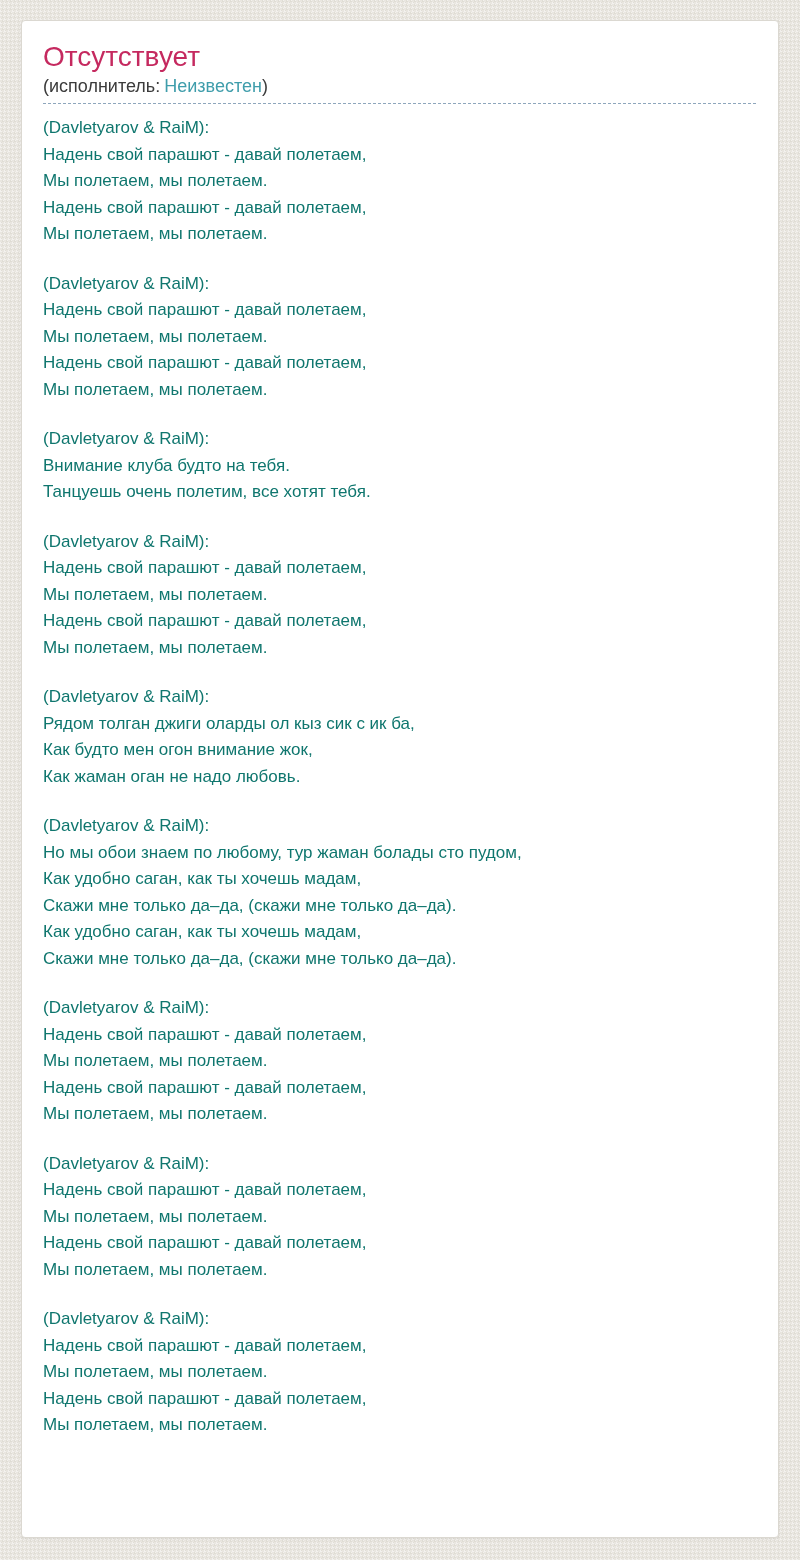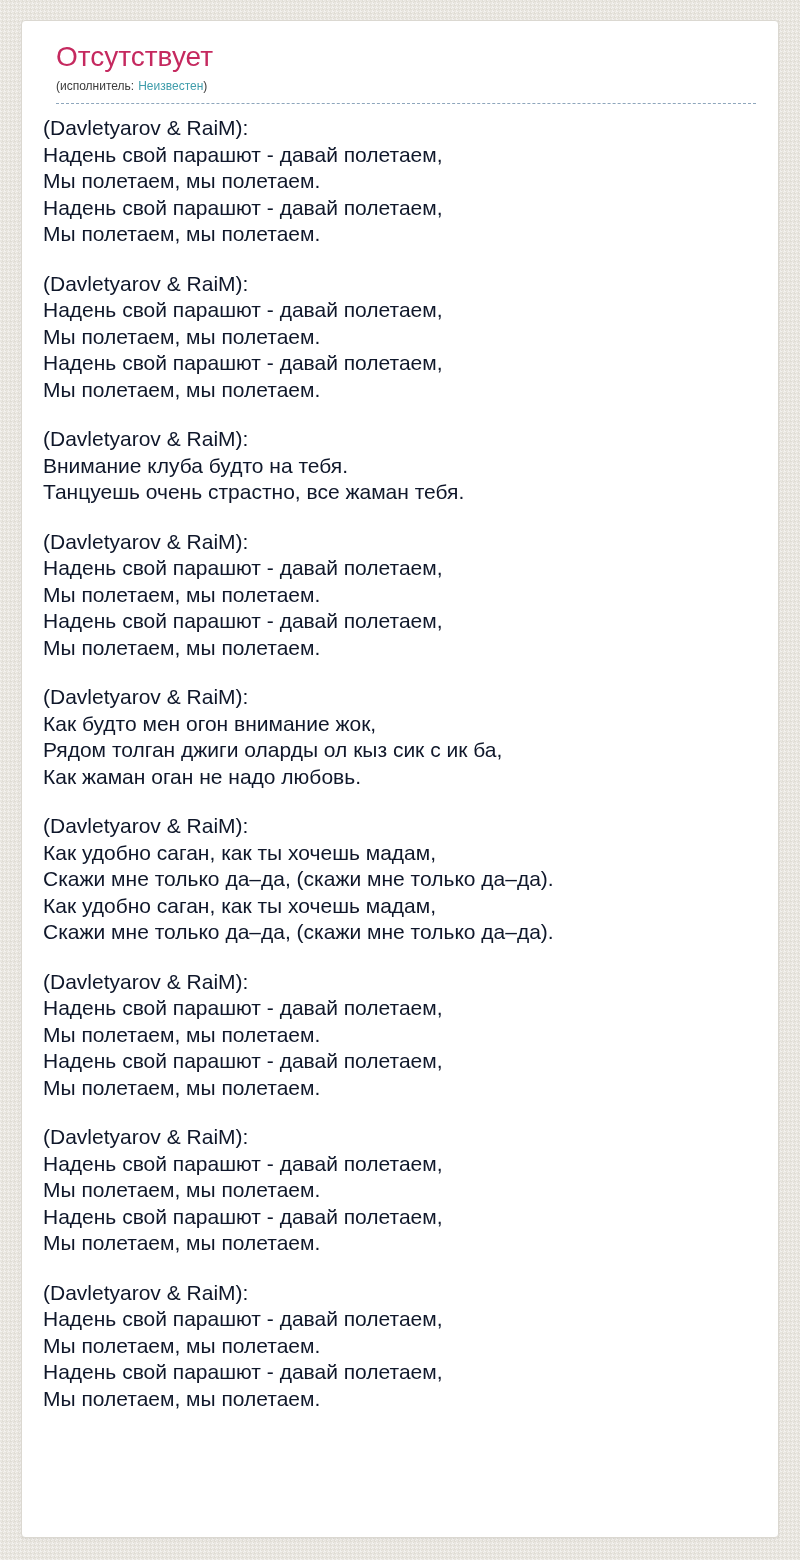--- a/index.html
+++ b/index.html
@@ -23,43 +23,42 @@
     background: #ffffff;
     border: 1px solid #dbd8d1;
     border-radius: 4px;
     box-shadow: 0 1px 3px rgba(0,0,0,0.07);
     padding: 20px 22px 30px 21px;
   }
   .song-header {
     border-bottom: 1px dashed #8ea6bc;
     padding-bottom: 7px;
     margin-bottom: 11px;
-    margin-left: 13px;
   }
   .song-title {
     font-size: 28px;
     font-weight: 400;
     color: #c5295f;
     line-height: 32px;
     margin-bottom: 3px;
   }
   .artist-line {
-    font-size: 12px;
+    font-size: 18px;
     color: #3b3b3b;
     line-height: 20px;
   }
   .artist-link {
     color: #3f9dab;
     text-decoration: none;
     margin-left: 4px;
     cursor: pointer;
   }
   .lyrics {
-    font-size: 21px;
-    color: #0f172a;
+    font-size: 17px;
+    color: #0f766e;
     line-height: 26.5px;
   }
   .verse { margin-bottom: 23px; }
   .verse:last-child { margin-bottom: 0; }
   .line { display: block; }
 </style>
 </head>
 <body>
 
 <div class="card">
@@ -78,37 +77,38 @@
       <p class="verse">
         <span class="line">(Davletyarov &amp; RaiM):</span>
         <span class="line">Надень свой парашют - давай полетаем,</span>
         <span class="line">Мы полетаем, мы полетаем.</span>
         <span class="line">Надень свой парашют - давай полетаем,</span>
         <span class="line">Мы полетаем, мы полетаем.</span>
       </p>
       <p class="verse">
         <span class="line">(Davletyarov &amp; RaiM):</span>
         <span class="line">Внимание клуба будто на тебя.</span>
-        <span class="line">Танцуешь очень страстно, все жаман тебя.</span>
+        <span class="line">Танцуешь очень полетим, все хотят тебя.</span>
       </p>
       <p class="verse">
         <span class="line">(Davletyarov &amp; RaiM):</span>
         <span class="line">Надень свой парашют - давай полетаем,</span>
         <span class="line">Мы полетаем, мы полетаем.</span>
         <span class="line">Надень свой парашют - давай полетаем,</span>
         <span class="line">Мы полетаем, мы полетаем.</span>
       </p>
       <p class="verse">
         <span class="line">(Davletyarov &amp; RaiM):</span>
+        <span class="line">Рядом толган джиги оларды ол кыз сик с ик ба,</span>
         <span class="line">Как будто мен огон внимание жок,</span>
-        <span class="line">Рядом толган джиги оларды ол кыз сик с ик ба,</span>
         <span class="line">Как жаман оган не надо любовь.</span>
       </p>
       <p class="verse">
         <span class="line">(Davletyarov &amp; RaiM):</span>
+        <span class="line">Но мы обои знаем по любому, тур жаман болады сто пудом,</span>
         <span class="line">Как удобно саган, как ты хочешь мадам,</span>
         <span class="line">Скажи мне только да–да, (скажи мне только да–да).</span>
         <span class="line">Как удобно саган, как ты хочешь мадам,</span>
         <span class="line">Скажи мне только да–да, (скажи мне только да–да).</span>
       </p>
       <p class="verse">
         <span class="line">(Davletyarov &amp; RaiM):</span>
         <span class="line">Надень свой парашют - давай полетаем,</span>
         <span class="line">Мы полетаем, мы полетаем.</span>
         <span class="line">Надень свой парашют - давай полетаем,</span>

